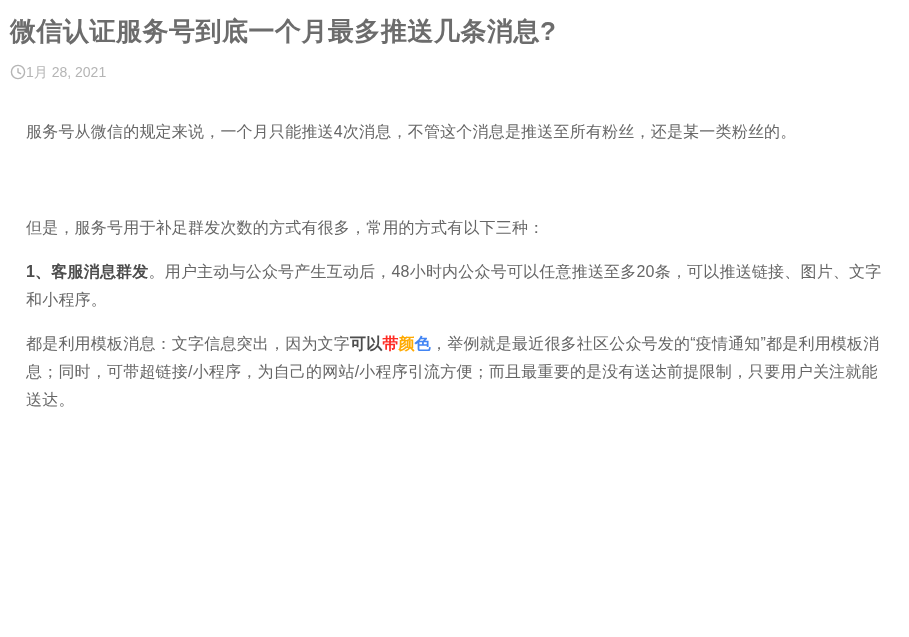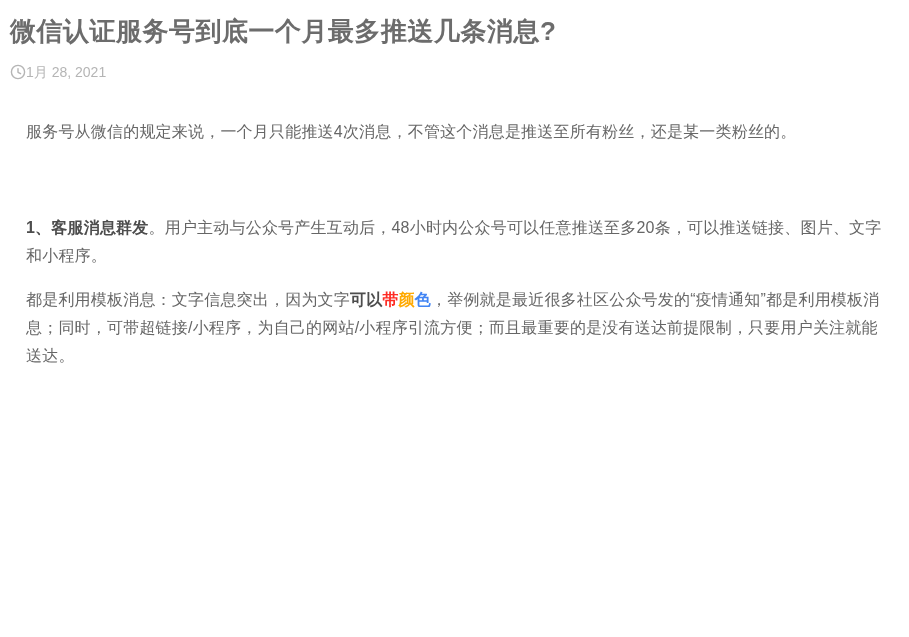--- a/index.html
+++ b/index.html
@@ -56,18 +56,19 @@
     <svg class="clock" width="16" height="16" viewBox="0 0 16 16" fill="none" stroke="#b5b5b5" stroke-width="1.4" stroke-linecap="round" stroke-linejoin="round">
       <circle cx="8" cy="8" r="6.6"></circle>
       <path d="M8 4.6 L8 8.3 L10.6 9.7"></path>
     </svg>
     <span class="date">1月 28, 2021</span>
   </div>
 
   <div class="body">
       <p><span class="seg-n">服务号从微信的规定来说，一个月只能推送4次消息，不管这个消息是推送至所有粉丝，还是某一类粉丝的。</span></p>
       <p class="empty"></p>
+      <p><span class="seg-n">但是，服务号用于补足群发次数的方式有很多，常用的方式有以下三种：</span></p>
       <p><span class="seg-b">1、客服消息群发</span><span class="seg-n">。用户主动与公众号产生互动后，48小时内公众号可以任意推送至多20条，可以推送链接、图片、文字和小程序。</span></p>
       <p><span class="seg-n">都是利用模板消息：文字信息突出，因为文字</span><span class="seg-b">可以</span><span class="seg-rb">带</span><span class="seg-ob">颜</span><span class="seg-bb">色</span><span class="seg-n">，举例就是最近很多社区公众号发的“疫情通知”都是利用模板消息；同时，可带超链接/小程序，为自己的网站/小程序引流方便；而且最重要的是没有送达前提限制，只要用户关注就能送达。</span></p>
     </div>
 
 
 </div>
 
 </body></html>

